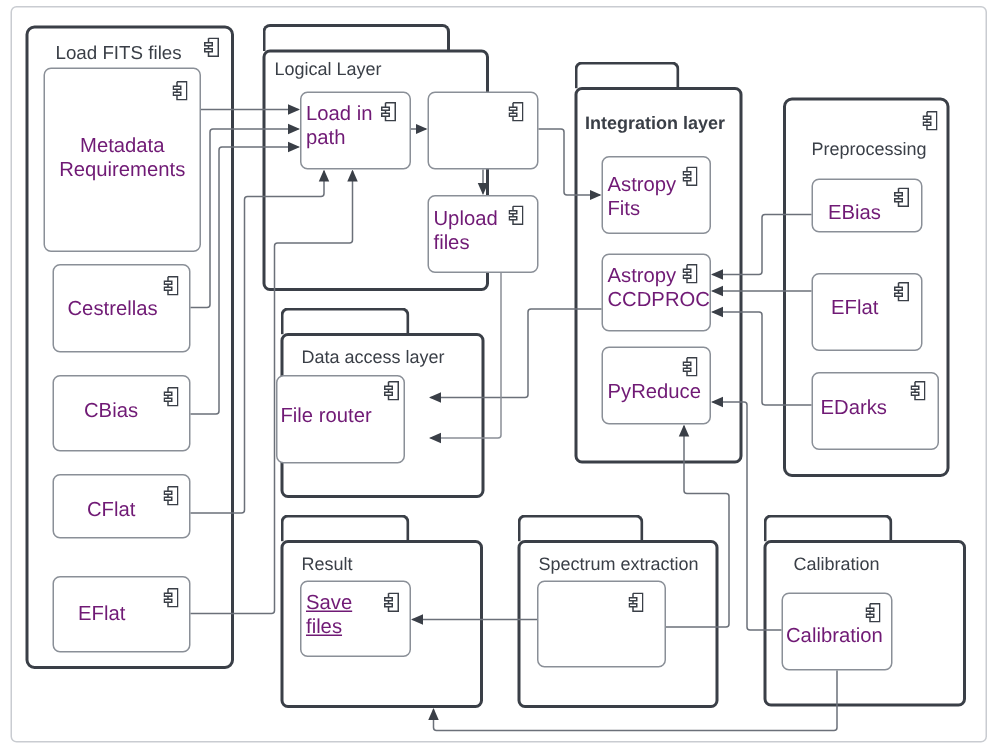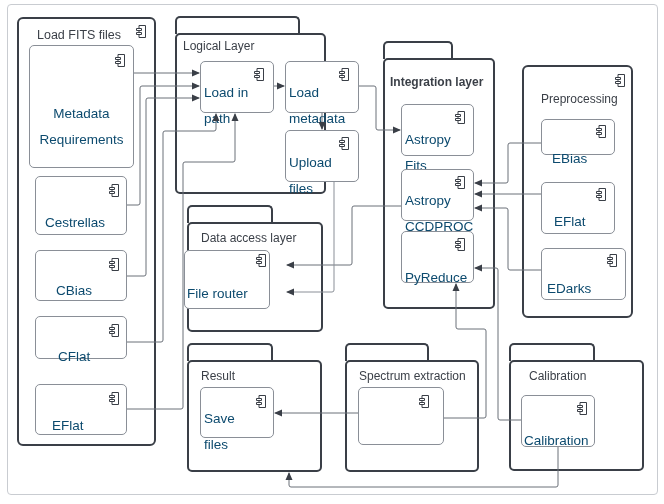--- a/index.html
+++ b/index.html
@@ -5,21 +5,21 @@
   html, body { margin:0; padding:0; background:#ffffff; }
   body { width:664px; height:504px; position:relative; overflow:hidden; font-family:"Liberation Sans", sans-serif; color:#333a45; }
   .frame { position:absolute; left:7px; top:4px; width:651px; height:491px; border:1px solid #c9ccd1; border-radius:4px; box-sizing:border-box; }
   svg.wires { position:absolute; left:0; top:0; width:664px; height:504px; pointer-events:none; z-index:3; }
   .pkg { position:absolute; box-sizing:border-box; z-index:1; }
   .pkg-tab { position:absolute; left:0; top:0; height:18px; border:2px solid #3a3f47; border-bottom:none; border-radius:5px 5px 0 0; box-sizing:border-box; background:#fff; }
   .pkg-body { position:absolute; left:0; right:0; bottom:0; border:2px solid #3a3f47; border-radius:5px; box-sizing:border-box; background:#fff; }
   .pkg-title { position:absolute; font-size:12px; color:#3a3f47; white-space:nowrap; }
   .cont { position:absolute; border:2px solid #3a3f47; border-radius:6px; box-sizing:border-box; background:#fff; z-index:1; }
   .comp { position:absolute; border:1px solid #8a8f97; border-radius:5px; box-sizing:border-box; background:#fff; z-index:2; }
-  .comp-label { position:absolute; font-size:13.5px; color:#0c4a6e; line-height:26px; white-space:pre-line;margin-top:12px; }
+  .comp-label { position:absolute; font-size:13.5px; color:#701a75; line-height:16px; white-space:pre-line; }
   .cicon { position:absolute; width:10px; height:13px; }
 </style>
 </head>
 <body>
 
 <div class="frame"></div>
 
 <div class="cont" style="left:17px;top:17px;width:139px;height:429px;">
   <span class="pkg-title" style="left:18px;top:9px;font-size:12.5px;">Load FITS files</span>
   <svg class="cicon" style="right:8px;top:6px;" viewBox="0 0 10 13">
@@ -67,22 +67,20 @@
   <svg class="cicon" style="right:9px;top:6px;" viewBox="0 0 10 13">
       <path d="M3 0.5h6.5v12H3v-3M3 3.5V0.5M0.5 3.5h5v2h-5zM0.5 7.5h5v2h-5zM3 5.5v2" fill="none" stroke="#3a3f47" stroke-width="1"></path>
     </svg>
   <span class="comp-label" style="left:3px;top:6px;">Load in
 path</span>
 </div>
 <div class="comp" style="left:285px;top:61px;width:74px;height:52px;">
   <svg class="cicon" style="right:9px;top:6px;" viewBox="0 0 10 13">
       <path d="M3 0.5h6.5v12H3v-3M3 3.5V0.5M0.5 3.5h5v2h-5zM0.5 7.5h5v2h-5zM3 5.5v2" fill="none" stroke="#3a3f47" stroke-width="1"></path>
     </svg>
-  <span class="comp-label" style="left:3px;top:6px;">Load
-metadata</span>
 </div>
 <div class="comp" style="left:285px;top:130px;width:74px;height:52px;">
   <svg class="cicon" style="right:9px;top:6px;" viewBox="0 0 10 13">
       <path d="M3 0.5h6.5v12H3v-3M3 3.5V0.5M0.5 3.5h5v2h-5zM0.5 7.5h5v2h-5zM3 5.5v2" fill="none" stroke="#3a3f47" stroke-width="1"></path>
     </svg>
   <span class="comp-label" style="left:3px;top:7px;">Upload
 files</span>
 </div>
 
 <div class="pkg" style="left:383px;top:41px;width:112px;height:268px;">
@@ -150,21 +148,21 @@
 
 <div class="pkg" style="left:187px;top:343px;width:135px;height:129px;">
   <div class="pkg-tab" style="width:86px;"></div>
   <div class="pkg-body" style="top:17px;"></div>
   <span class="pkg-title" style="left:14px;top:26px;">Result</span>
 </div>
 <div class="comp" style="left:200px;top:387px;width:74px;height:51px;">
   <svg class="cicon" style="right:7px;top:7px;" viewBox="0 0 10 13">
       <path d="M3 0.5h6.5v12H3v-3M3 3.5V0.5M0.5 3.5h5v2h-5zM0.5 7.5h5v2h-5zM3 5.5v2" fill="none" stroke="#3a3f47" stroke-width="1"></path>
     </svg>
-  <span class="comp-label" style="left:3px;top:6px;">Save
+  <span class="comp-label" style="left:3px;top:6px;text-decoration:underline;">Save
 files</span>
 </div>
 
 <div class="pkg" style="left:345px;top:343px;width:134px;height:129px;">
   <div class="pkg-tab" style="width:84px;"></div>
   <div class="pkg-body" style="top:17px;"></div>
   <span class="pkg-title" style="left:14px;top:26px;">Spectrum extraction</span>
 </div>
 <div class="comp" style="left:358px;top:387px;width:86px;height:58px;">
   <svg class="cicon" style="right:14px;top:7px;" viewBox="0 0 10 13">

